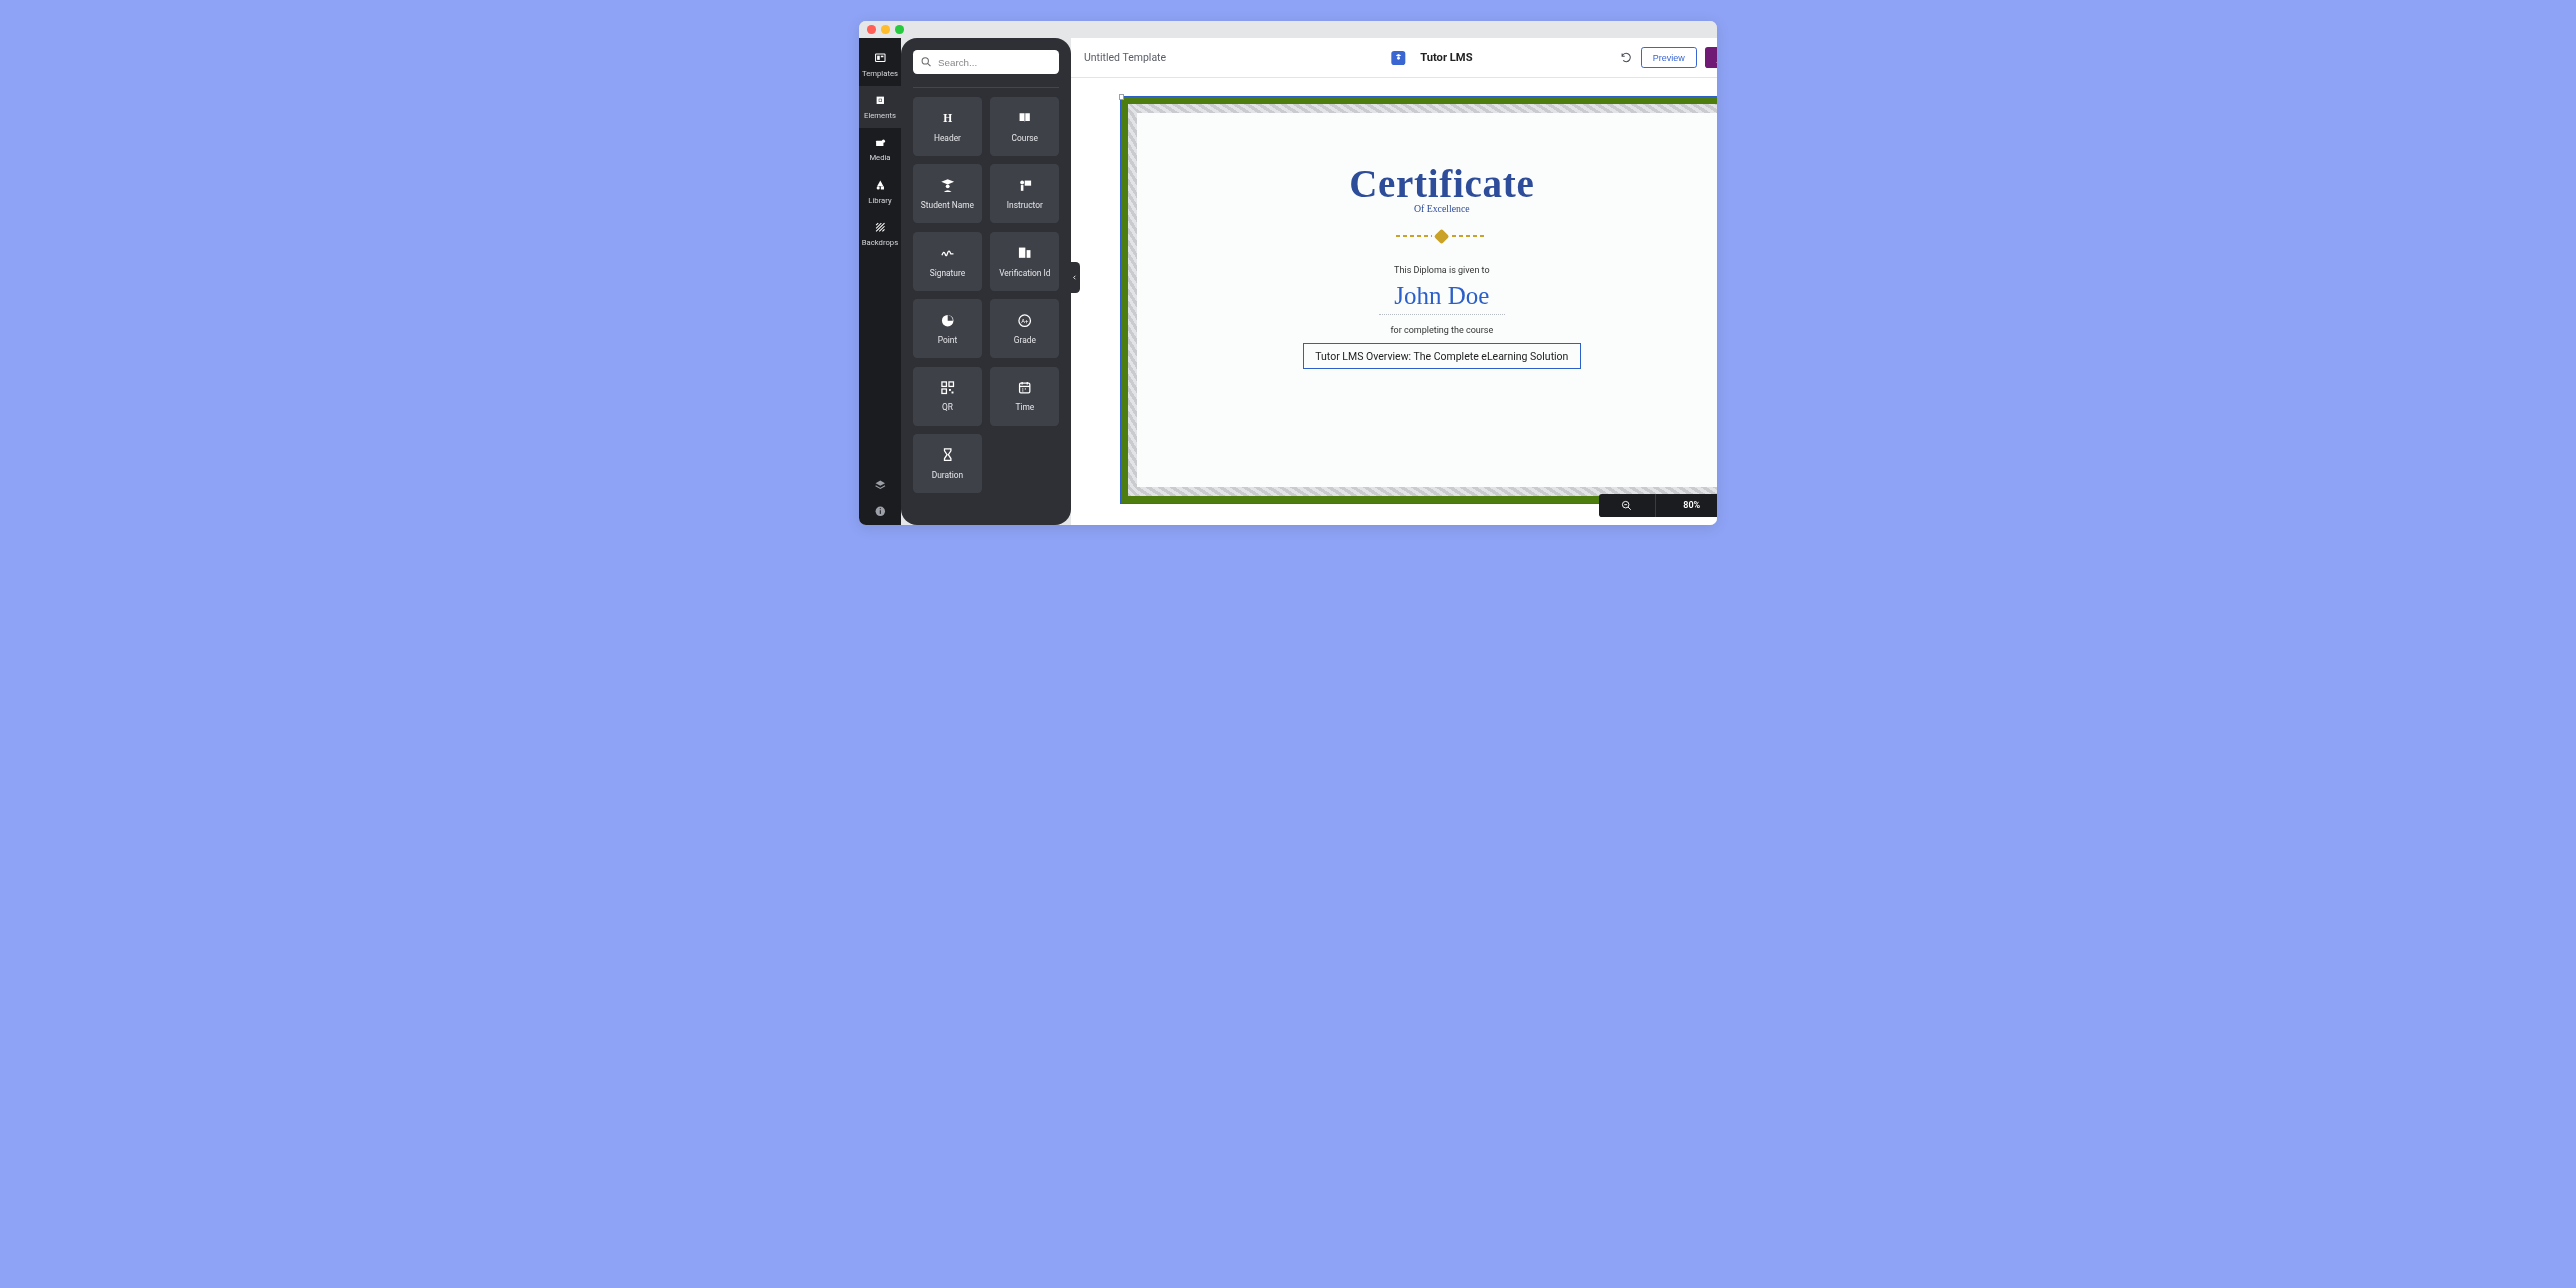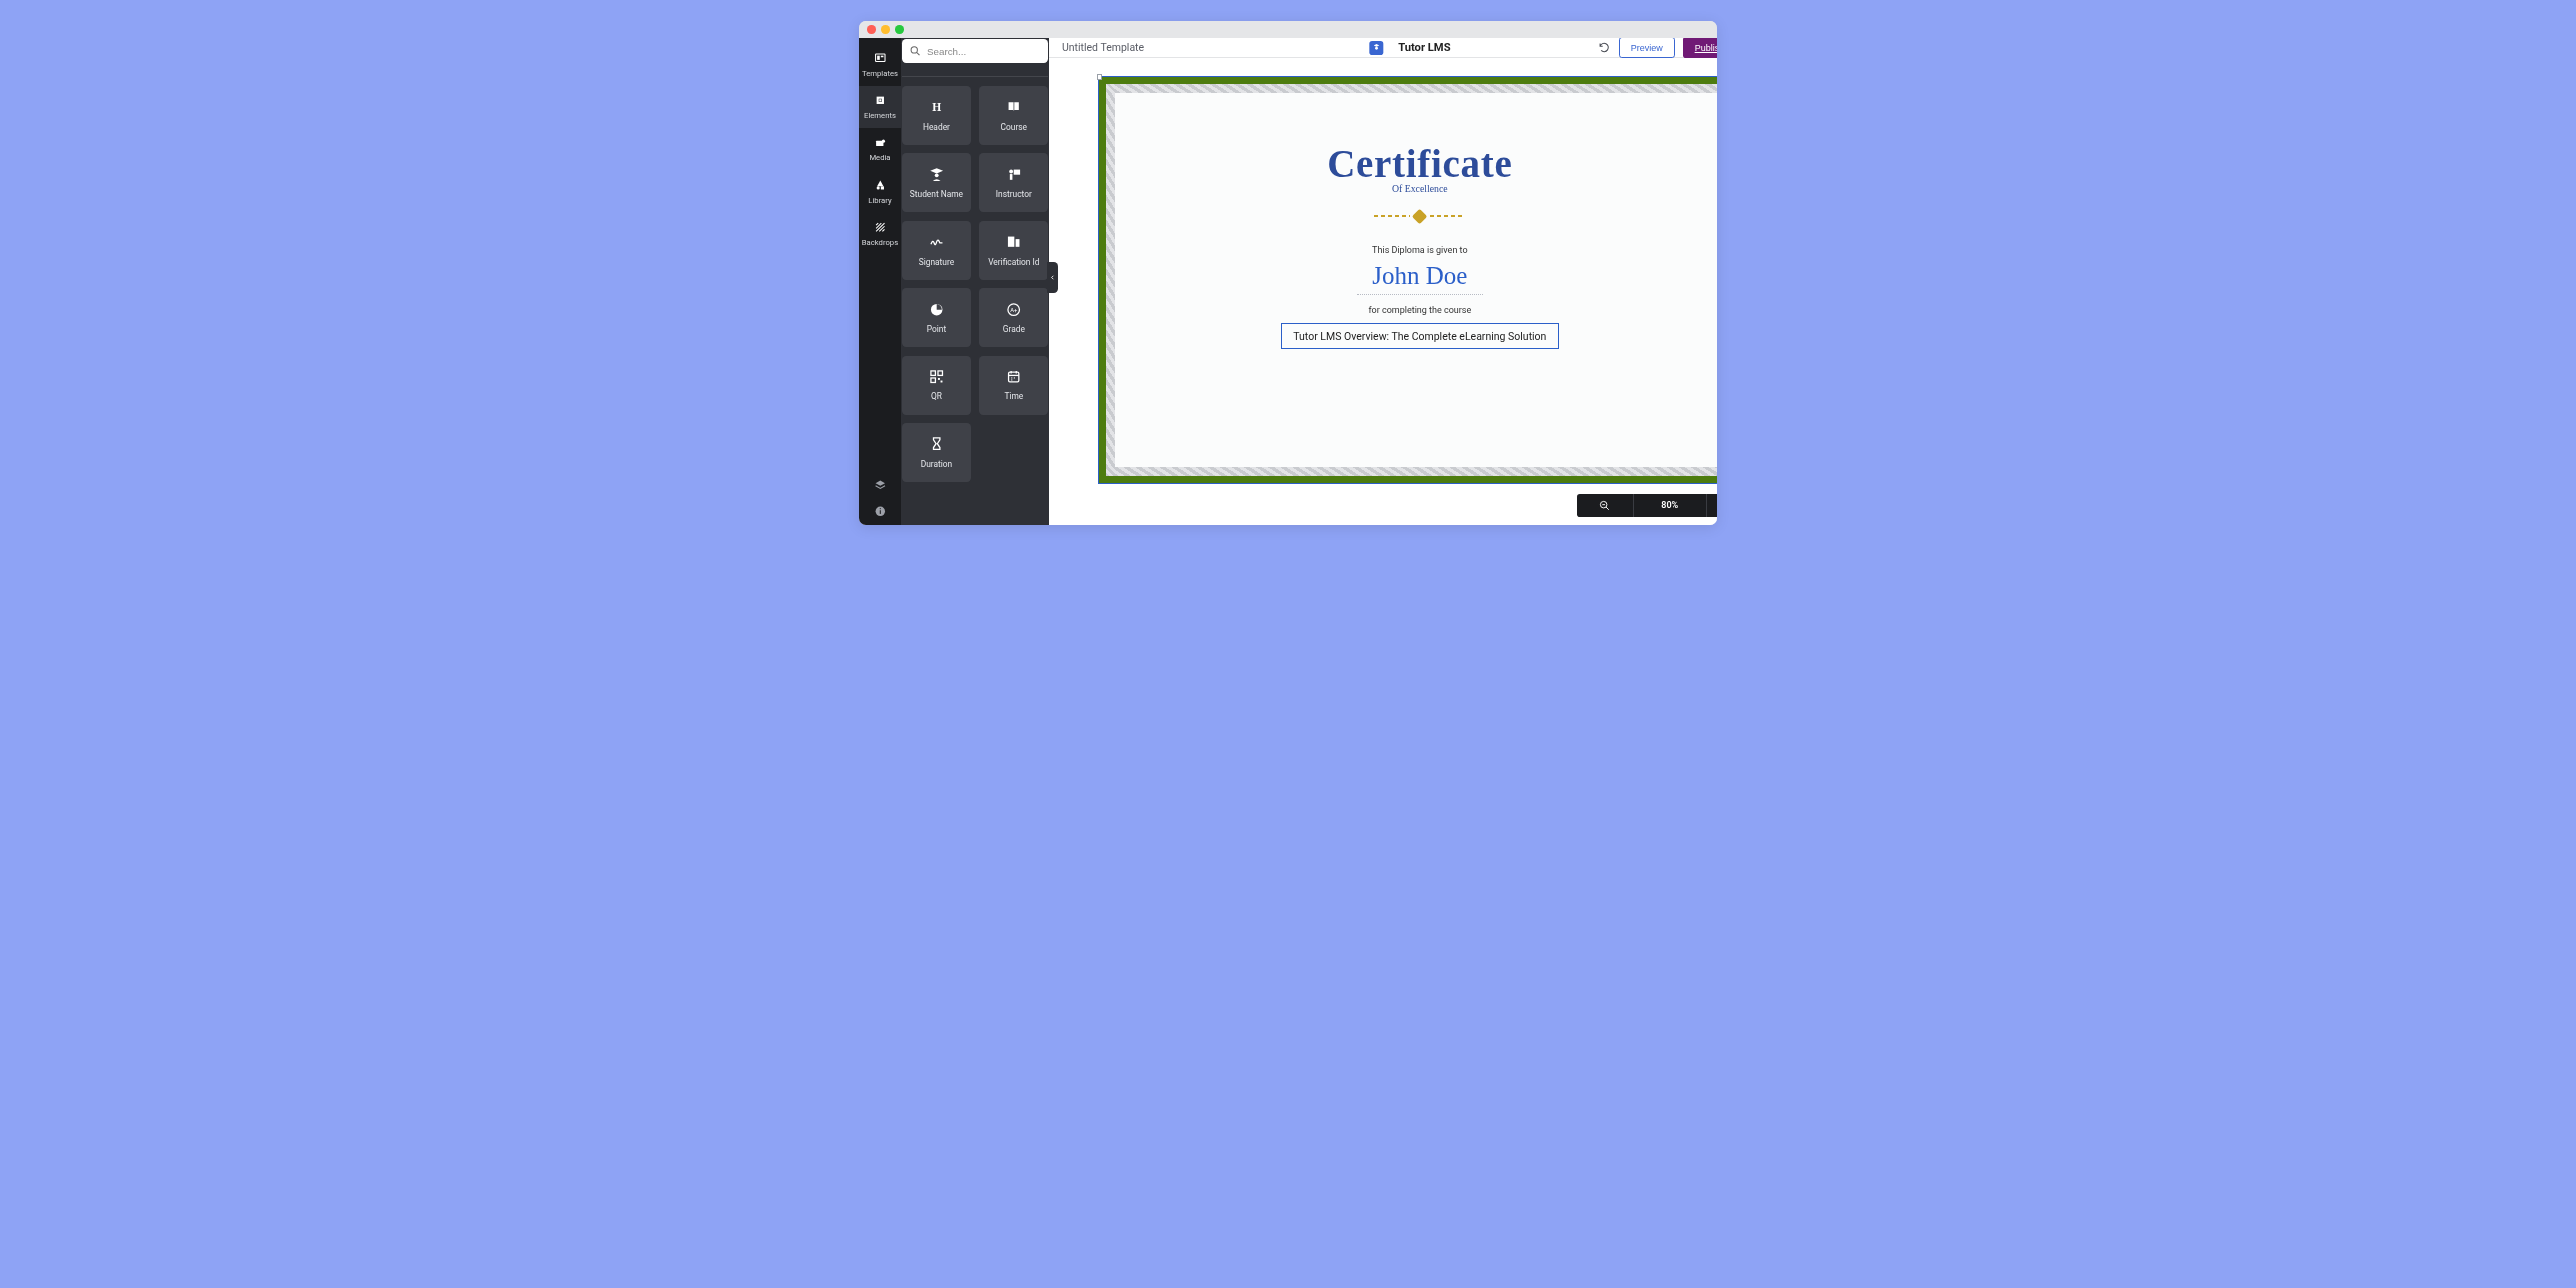--- a/index.html
+++ b/index.html
@@ -11,33 +11,33 @@
 .tb-yellow { background: #ffbd2e; }
 .tb-green { background: #27c93f; }
 .app-body { flex: 1; display: flex; overflow: hidden; }
 .nav-rail { width: 50px; background: #1b1c1f; display: flex; flex-direction: column; padding-top: 5.6px; }
 .nav-item { display: flex; flex-direction: column; align-items: center; justify-content: center; padding: 8.4px 2.8px; color: #d5d7db; font-size: 7.7px; gap: 4px; cursor: pointer; }
 .nav-item.active { background: #2e3036; }
 .nav-item svg { width: 12.6px; height: 12.6px; fill: #fff; }
 .nav-spacer { flex: 1; }
 .nav-footer-item { display: flex; justify-content: center; padding: 7px 0; color: #9da0a8; }
 .nav-footer-item svg { width: 12.6px; height: 12.6px; fill: #9da0a8; }
-.elements-panel { width: 197px; background: #2e3036; display: flex; flex-direction: column; padding: 1px; position: relative; }
+.elements-panel { width: 197px; background: #2e3036; display: flex; flex-direction: column; padding: 12px; position: relative; border-radius: 16px; }
 .search-wrap { position: relative; margin-bottom: 12.6px; }
 .search-input { width: 100%; height: 24px; border: none; border-radius: 4.2px; background: #fff; padding: 0 8.4px 0 25px; font-size: 9.8px; color: #333; outline: none; }
 .search-input::placeholder { color: #888; }
 .search-icon { position: absolute; left: 7px; top: 50%; transform: translateY(-50%); width: 12.6px; height: 12.6px; fill: #666; }
 .elements-divider { height: 0.7px; background: #44464c; margin: 0 0 9.8px 0; }
 .elements-grid { display: grid; grid-template-columns: 69px 69px; gap: 8.4px; justify-content: center; overflow-y: auto; }
 .element-tile { background: #3f4148; border-radius: 4.2px; height: 59px; display: flex; flex-direction: column; align-items: center; justify-content: center; gap: 7px; color: #e4e6ea; font-size: 8.4px; cursor: pointer; }
 .element-tile svg { width: 15.4px; height: 15.4px; fill: #fff; }
 .collapse-tab { position: absolute; right: -8.4px; top: 224px; width: 11.2px; height: 31px; background: #2e3036; border-radius: 0 4.2px 4.2px 0; display: flex; align-items: center; justify-content: center; cursor: pointer; }
 .collapse-tab svg { width: 7px; height: 7px; fill: #fff; }
 .main-area { flex: 1; background: #fff; display: flex; flex-direction: column; }
-.topbar { height: 20px; background: #fff; border-bottom: 0.7px solid #e3e4e6; display: flex; align-items: center; padding: 0 9.8px 0 12.6px; }
+.topbar { height: 40px; background: #fff; border-bottom: 0.7px solid #e3e4e6; display: flex; align-items: center; padding: 0 9.8px 0 12.6px; }
 .doc-title { font-size: 10.5px; color: #5a5d66; flex: 1; }
 .brand { position: absolute; left: 50%; transform: translateX(-50%); display: flex; align-items: center; gap: 15px; font-weight: 700; color: #222; font-size: 11.2px; pointer-events: none; }
 .brand-badge { width: 14px; height: 14px; background: #3a66d1; border-radius: 2.8px; color: #fff; font-size: 7.7px; display: flex; align-items: center; justify-content: center; font-weight: bold; }
 .topbar { position: relative; }
 .topbar-actions { display: flex; align-items: center; gap: 8.4px; }
 .undo-icon { width: 12.6px; height: 12.6px; fill: none; stroke: #4a4d55; stroke-width: 1.8; cursor: pointer; }
 .btn { height: 21px; padding: 0 11.2px; border-radius: 2.8px; font-size: 9px; font-weight: 500; cursor: pointer; display: inline-flex; align-items: center; border: none; }
 .btn-outline { background: #fff; color: #3a66d1; border: 0.7px solid #3a66d1; }
 .btn-primary { background: #701a75; color: #fff; text-decoration: underline; }
 .close-btn { width: 14px; height: 14px; display: flex; align-items: center; justify-content: center; color: #888; cursor: pointer; margin-left: 2.8px; }

